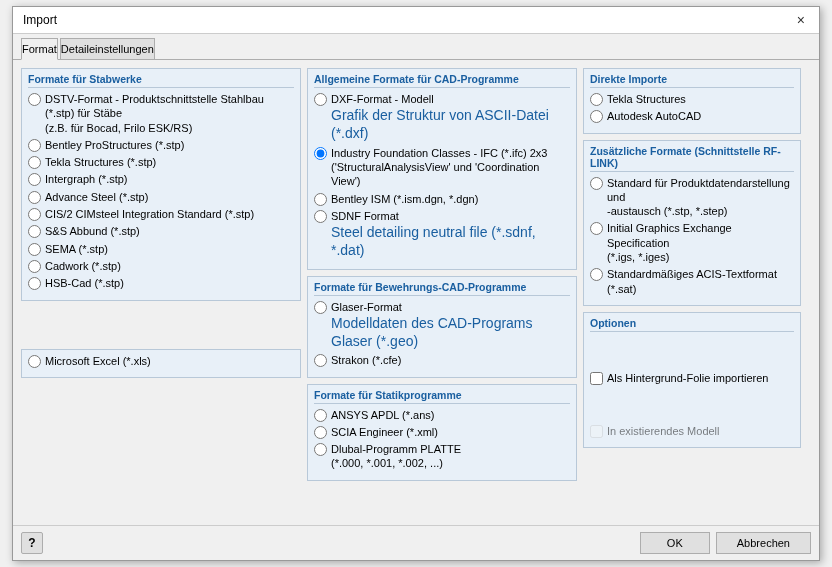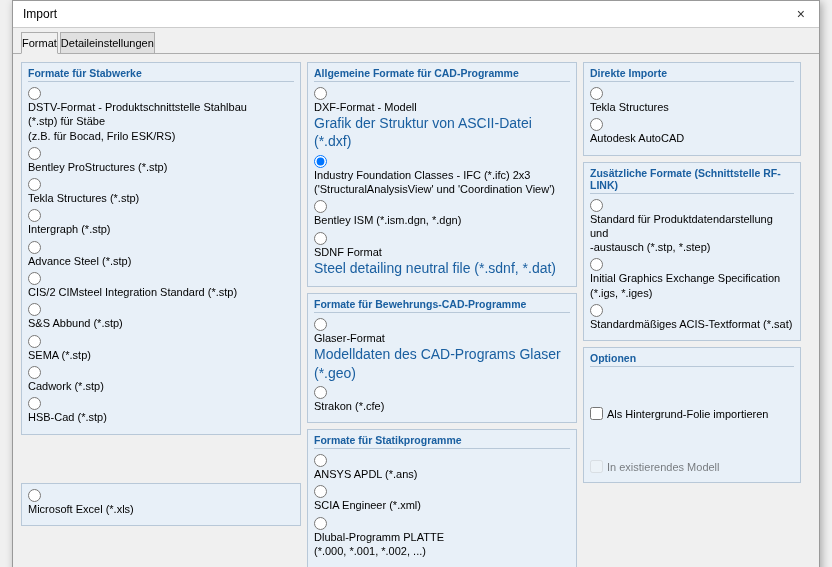--- a/index.html
+++ b/index.html
@@ -96,21 +96,20 @@
       font-weight: bold;
       margin-bottom: 4px;
       border-bottom: 1px solid #b8c8d8;
       padding-bottom: 2px;
     }
     .radio-item {
       display: flex;
       align-items: flex-start;
       margin-bottom: 3px;
       cursor: pointer;
-      flex-direction: column;
     }
     .radio-item input[type="radio"] {
       margin-top: 1px;
       margin-right: 4px;
       flex-shrink: 0;
       cursor: pointer;
     }
     .radio-label {
       font-size: 11px;
       color: #000;

